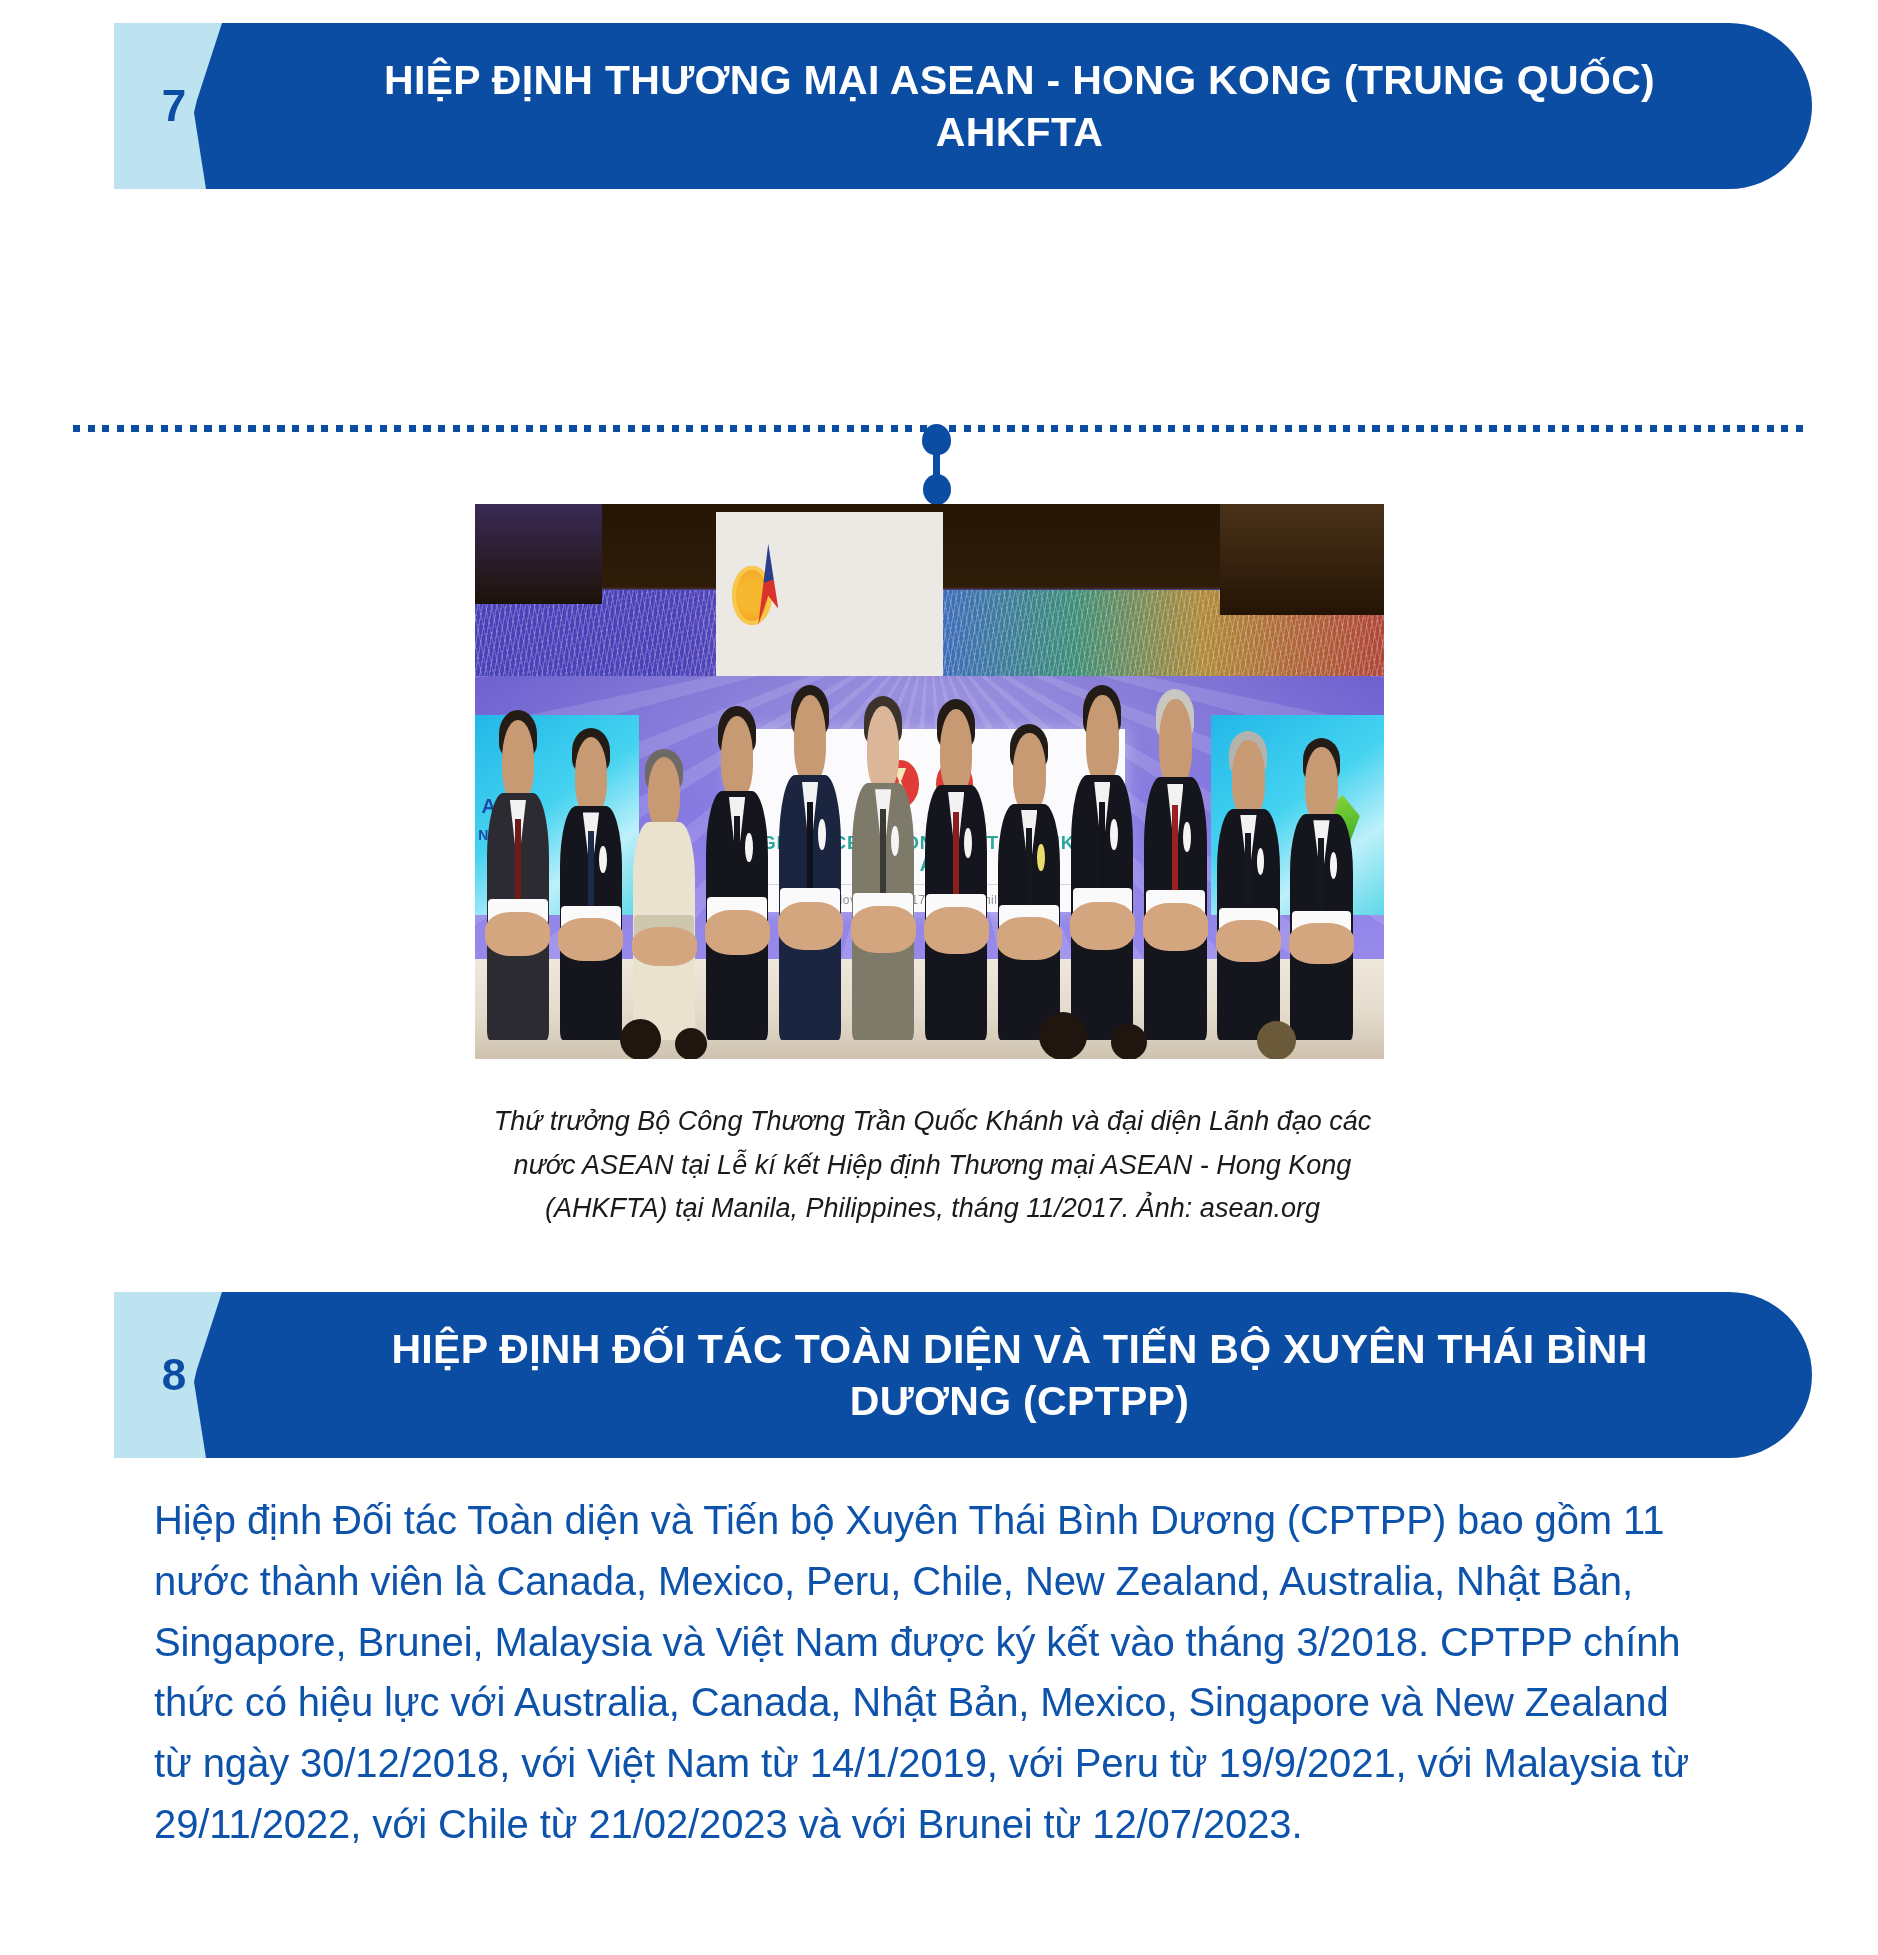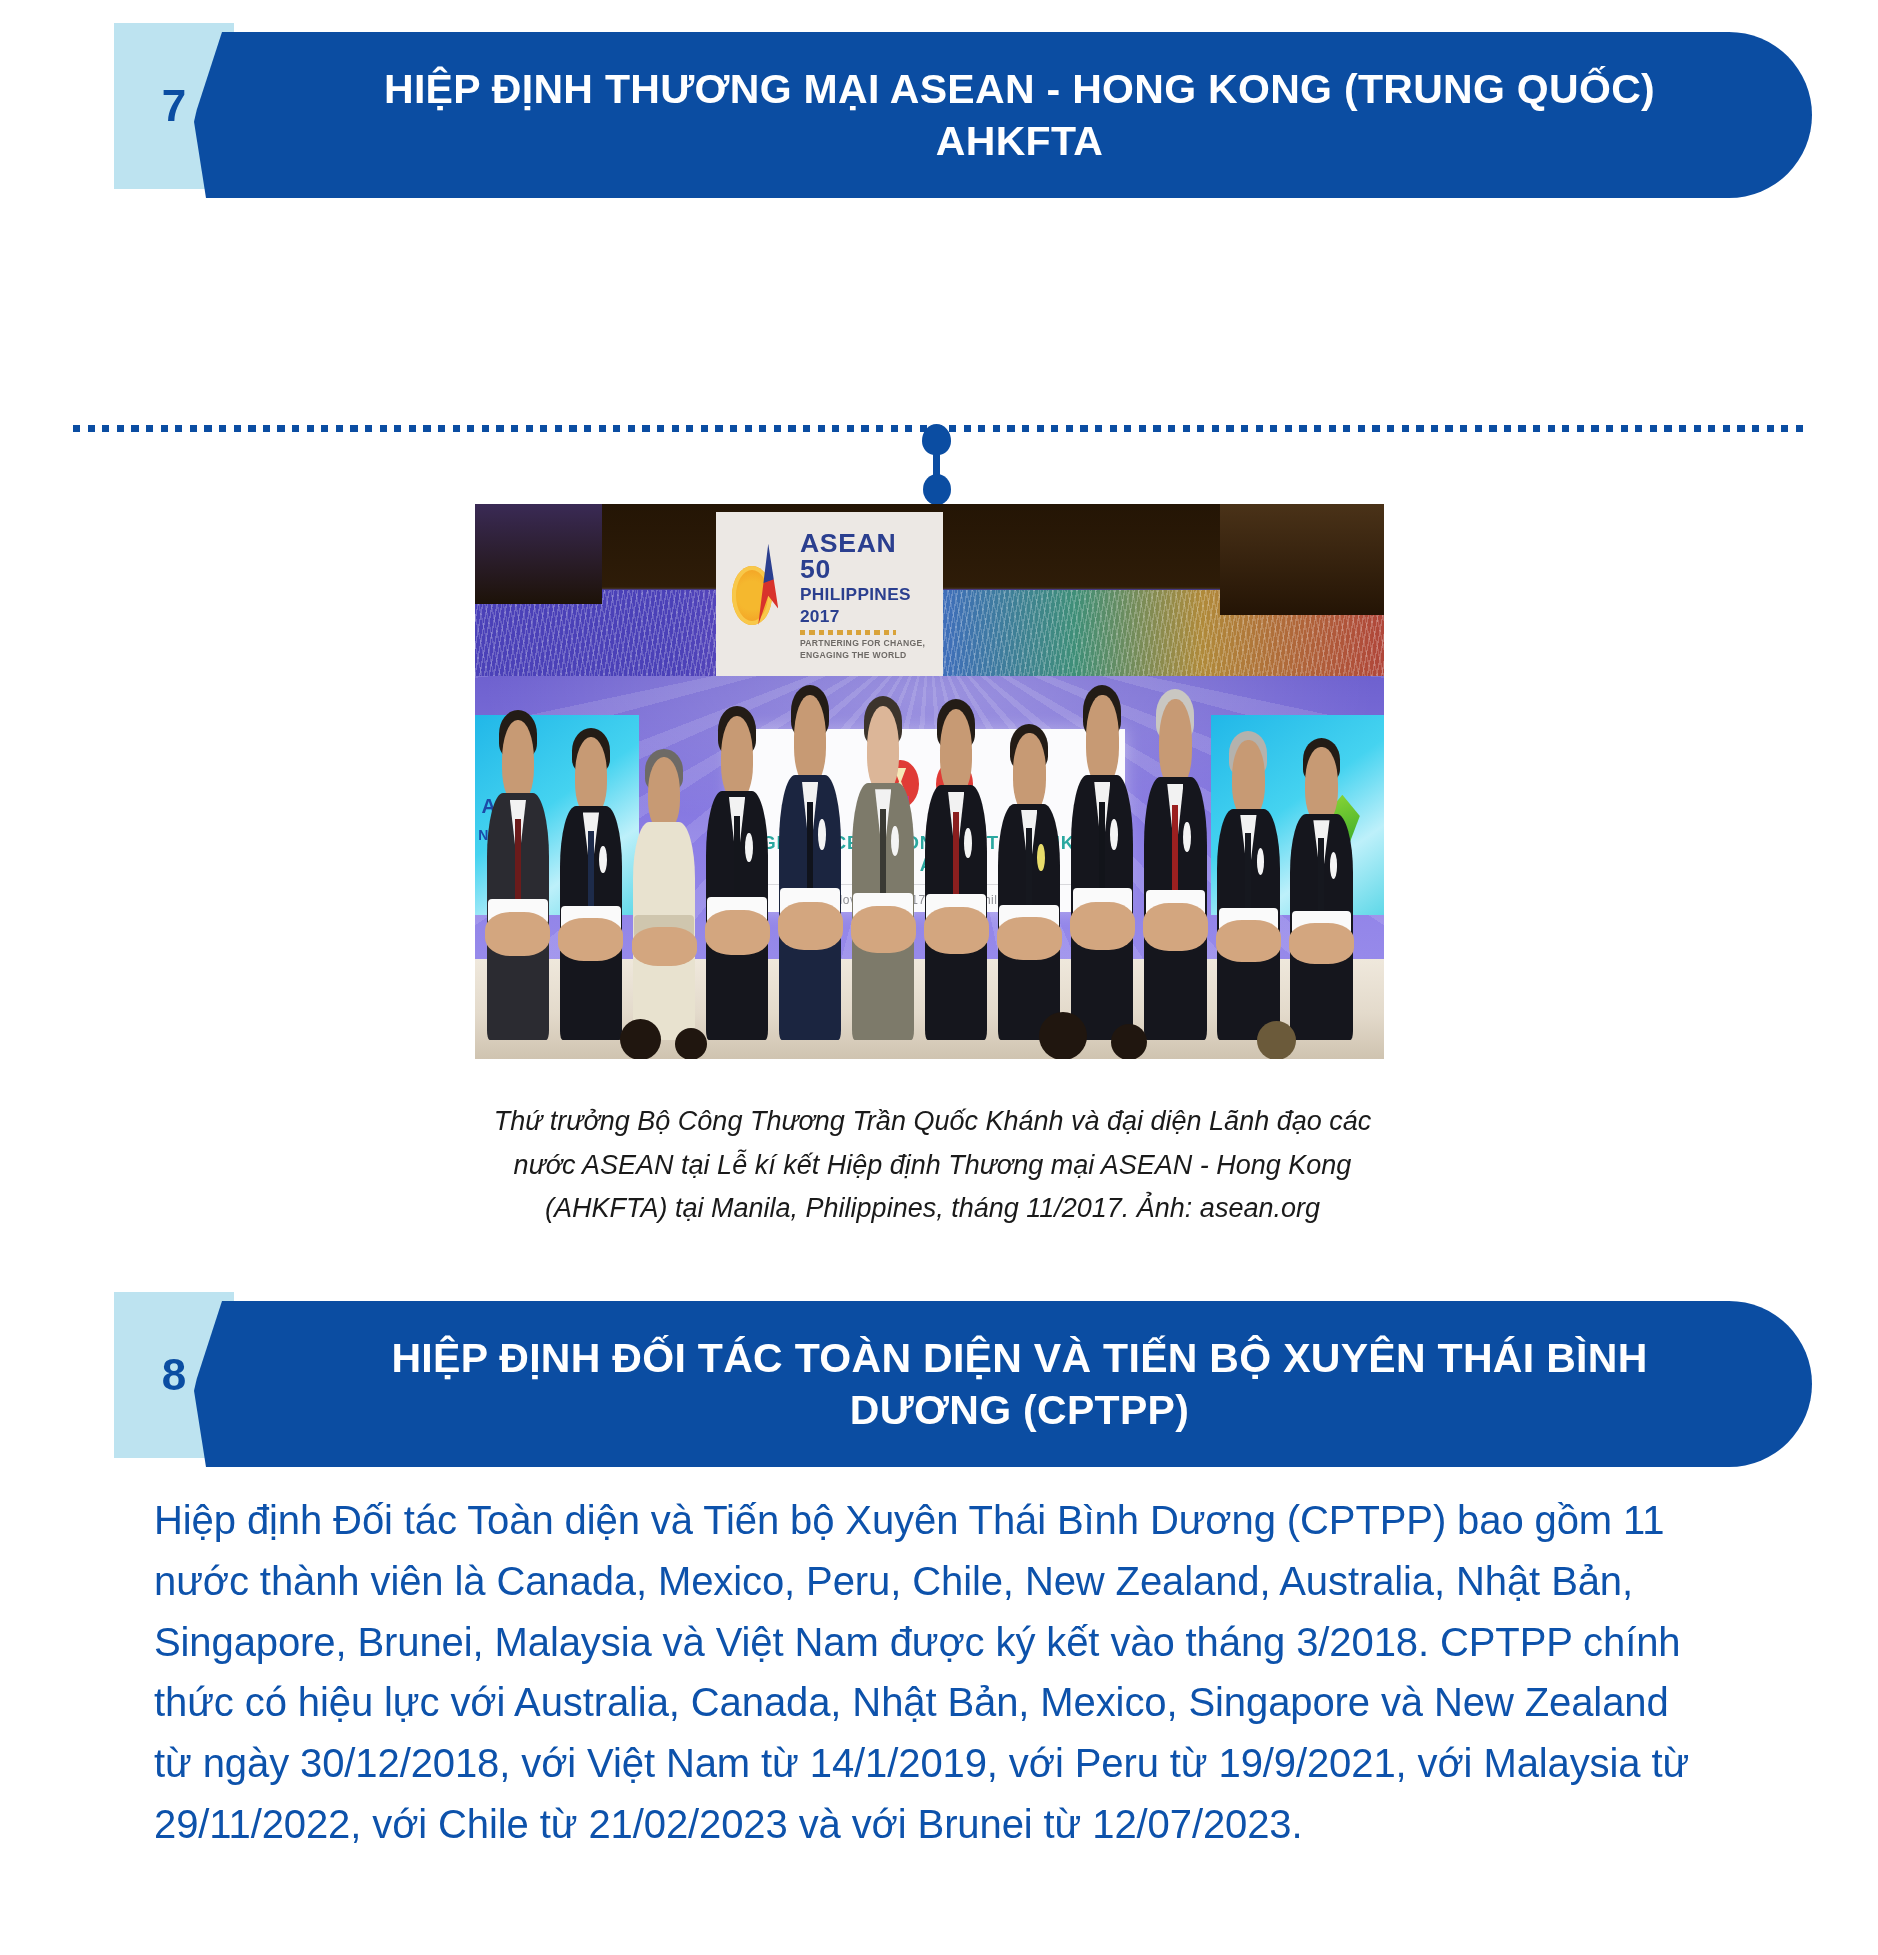--- a/index.html
+++ b/index.html
@@ -41,21 +41,21 @@
   .banner-num {
     color: #0b4da2;
     font-size: 44px;
     font-weight: bold;
     line-height: 1;
     font-family: "Liberation Sans", sans-serif;
   }
   .banner-body {
     position: absolute;
     left: 80px;
-    top: 9px;
+    top: 0;
     width: 1618px;
     height: 166px;
     background: #0b4da2;
     border-radius: 0 83px 83px 0;
     clip-path: polygon(
         28px 0,
         100% 0,
         100% 100%,
         12px 100%,
         0 54%,
@@ -349,26 +349,20 @@
     <div class="photo">
 
       <div class="ph-band">
         <div class="ph-band-tex"></div>
       </div>
       <div class="ph-backwall-l"></div>
       <div class="ph-backwall-r"></div>
 
       <div class="ph-logo">
         <div class="ph-logo-sun"></div>
-        <div class="ph-logo-txt">
-          <div class="ph-logo-t1">ASEAN 50</div>
-          <div class="ph-logo-t2">PHILIPPINES 2017</div>
-          <div class="ph-logo-dots"></div>
-          <div class="ph-logo-t3">PARTNERING FOR CHANGE, ENGAGING THE WORLD</div>
-        </div>
       </div>
 
       <div class="ph-stage"></div>
 
       <div class="ph-panel-l">
         <div class="ph-panel-l-t1">AN 50</div>
         <div class="ph-panel-l-t2">NES 2017</div>
       </div>
       <div class="ph-panel-r">
         <div class="ph-panel-r-leaf"></div>

